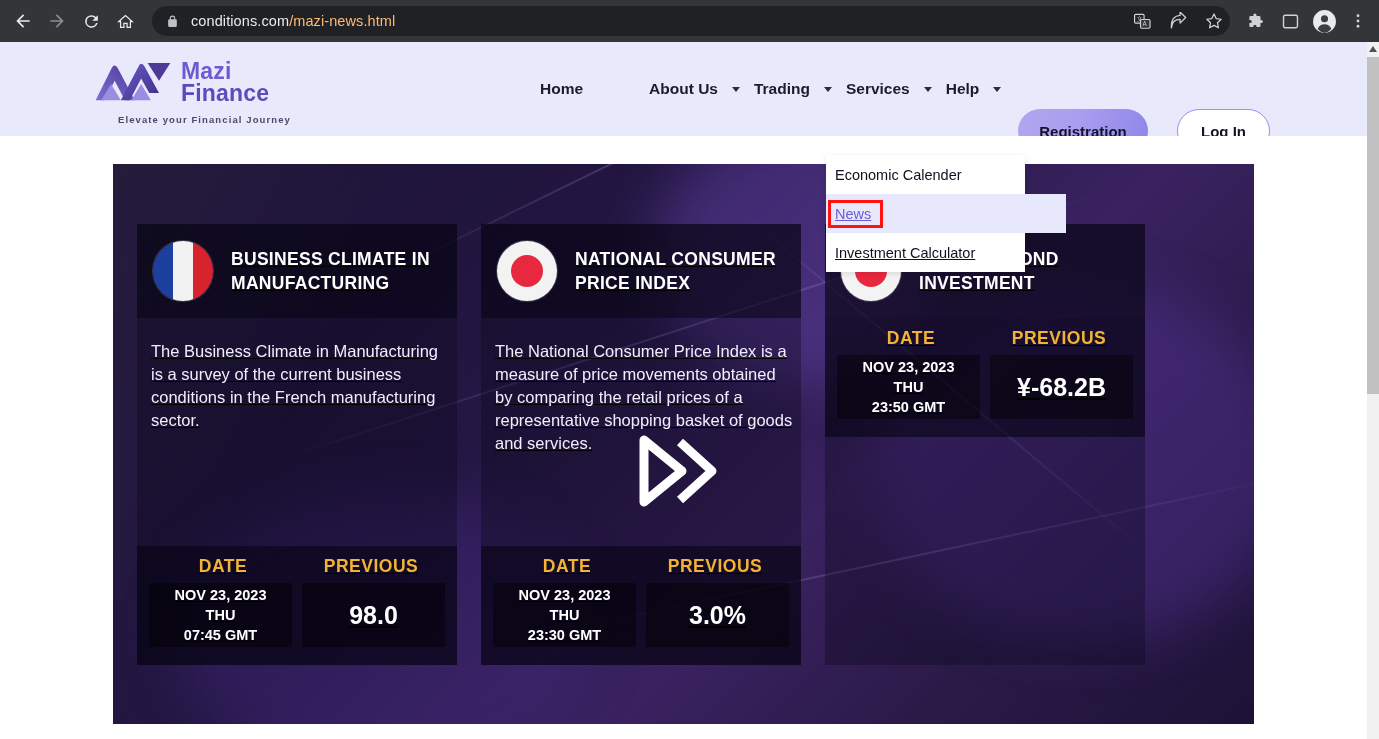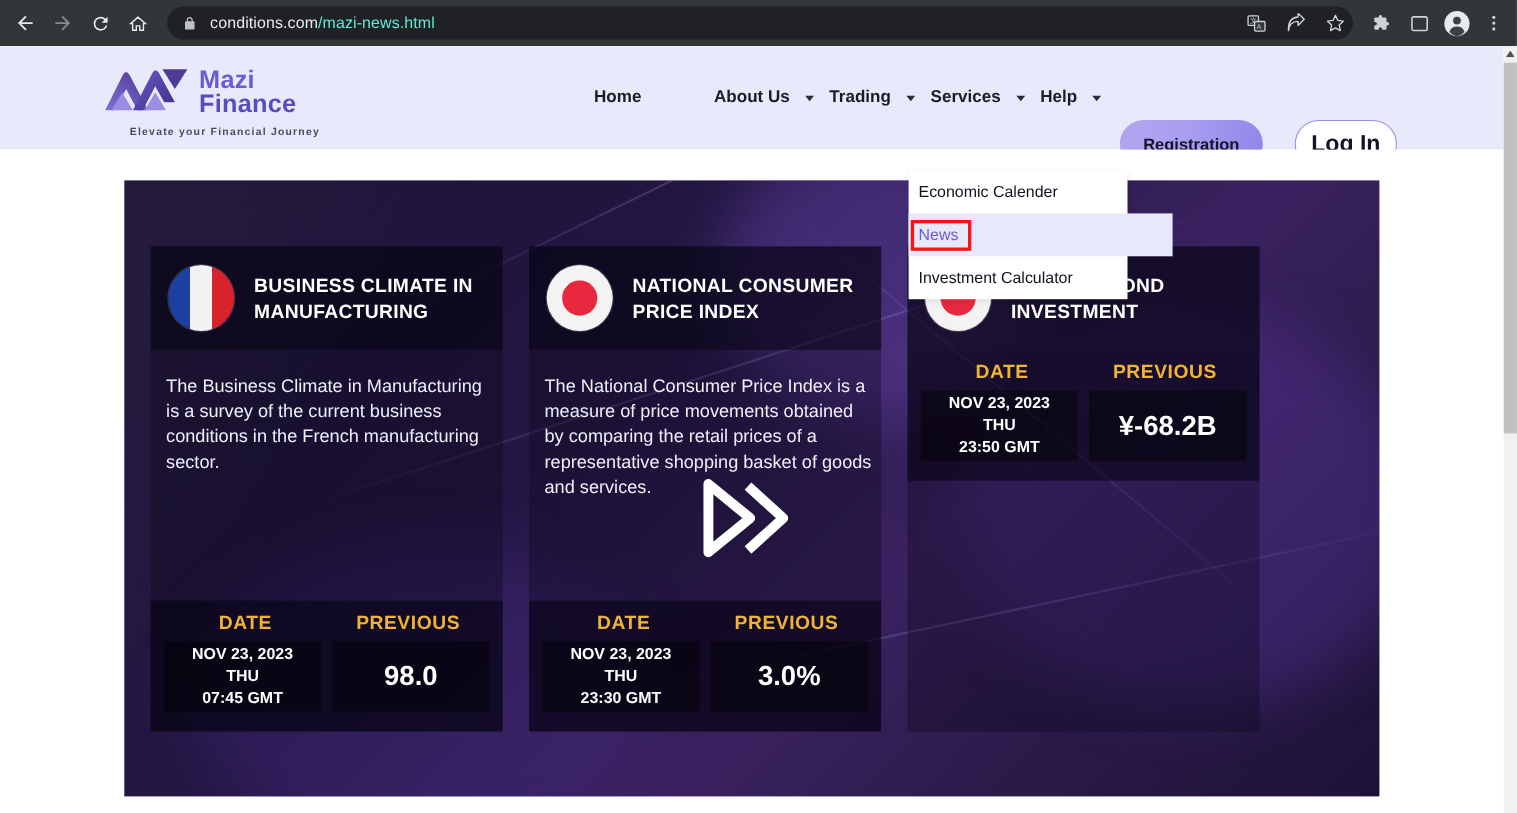--- a/index.html
+++ b/index.html
@@ -35,21 +35,21 @@
     padding: 0 14px;
     max-width: 1078px;
   }
   .lock-ico { margin-right: 12px; display: flex; }
   .url-text {
     font-size: 14.5px;
     color: #e8eaed;
     letter-spacing: .1px;
     white-space: nowrap;
   }
-  .url-text .path { color: #5eead4; }
+  .url-text .path { color: #fdba74; }
 
   .omni-icons {
     position: absolute; right: 150px; top: 0; height: 42px;
     display: flex; align-items: center; gap: 6px;
   }
   .right-icons {
     position: absolute; right: 6px; top: 0; height: 42px;
     display: flex; align-items: center; gap: 4px;
   }
   .ticon {
@@ -118,21 +118,21 @@
     color: #141428; font-size: 15px; font-weight: bold;
     display: flex; align-items: center; justify-content: center;
     border: none;
   }
   .btn-login {
     position: absolute; left: 1177px; top: 67px;
     width: 93px; height: 44px;
     border-radius: 22px;
     background: #ffffff;
     border: 1.6px solid #9b8ff0;
-    color: #141428; font-size: 21px; font-weight: bold;
+    color: #141428; font-size: 15px; font-weight: bold;
     display: flex; align-items: center; justify-content: center;
   }
 
   
   .dropdown {
     position: absolute; left: 826px; top: 113px;
     width: 199px;
     background: #ffffff;
     z-index: 40;
     box-shadow: 0 2px 6px rgba(0,0,0,.10);
@@ -143,21 +143,21 @@
     padding-left: 9px;
     font-size: 14.5px; color: #10101e;
     white-space: nowrap;
   }
   .dd-item.active {
     background: #e7e8fb;
     color: #6a5bd8;
     font-weight: normal;
     position: relative;
   }
-  .dd-item.wide { width: 240px; }
+  .dd-item.wide { width: 240px; text-decoration: underline; }
   .redbox {
     position: absolute;
     left: 828px; top: 158px;
     width: 55px; height: 28px;
     border: 3px solid #ff1212;
     z-index: 60;
   }
 
   
   .breadcrumb-bar {
@@ -201,20 +201,21 @@
     pointer-events: none;
     filter: blur(26px);
   }
 
   .cards {
     position: relative;
     display: flex;
     padding: 60px 24px 0 24px;
     gap: 24px;
     z-index: 4;
+    text-decoration: underline;
   }
   .card {
     width: 320px;
     background: rgba(10, 6, 24, .34);
     display: flex; flex-direction: column;
   }
   .card-head {
     display: flex; align-items: center; gap: 18px;
     background: rgba(6, 3, 18, .52);
     padding: 17px 14px 17px 16px;

